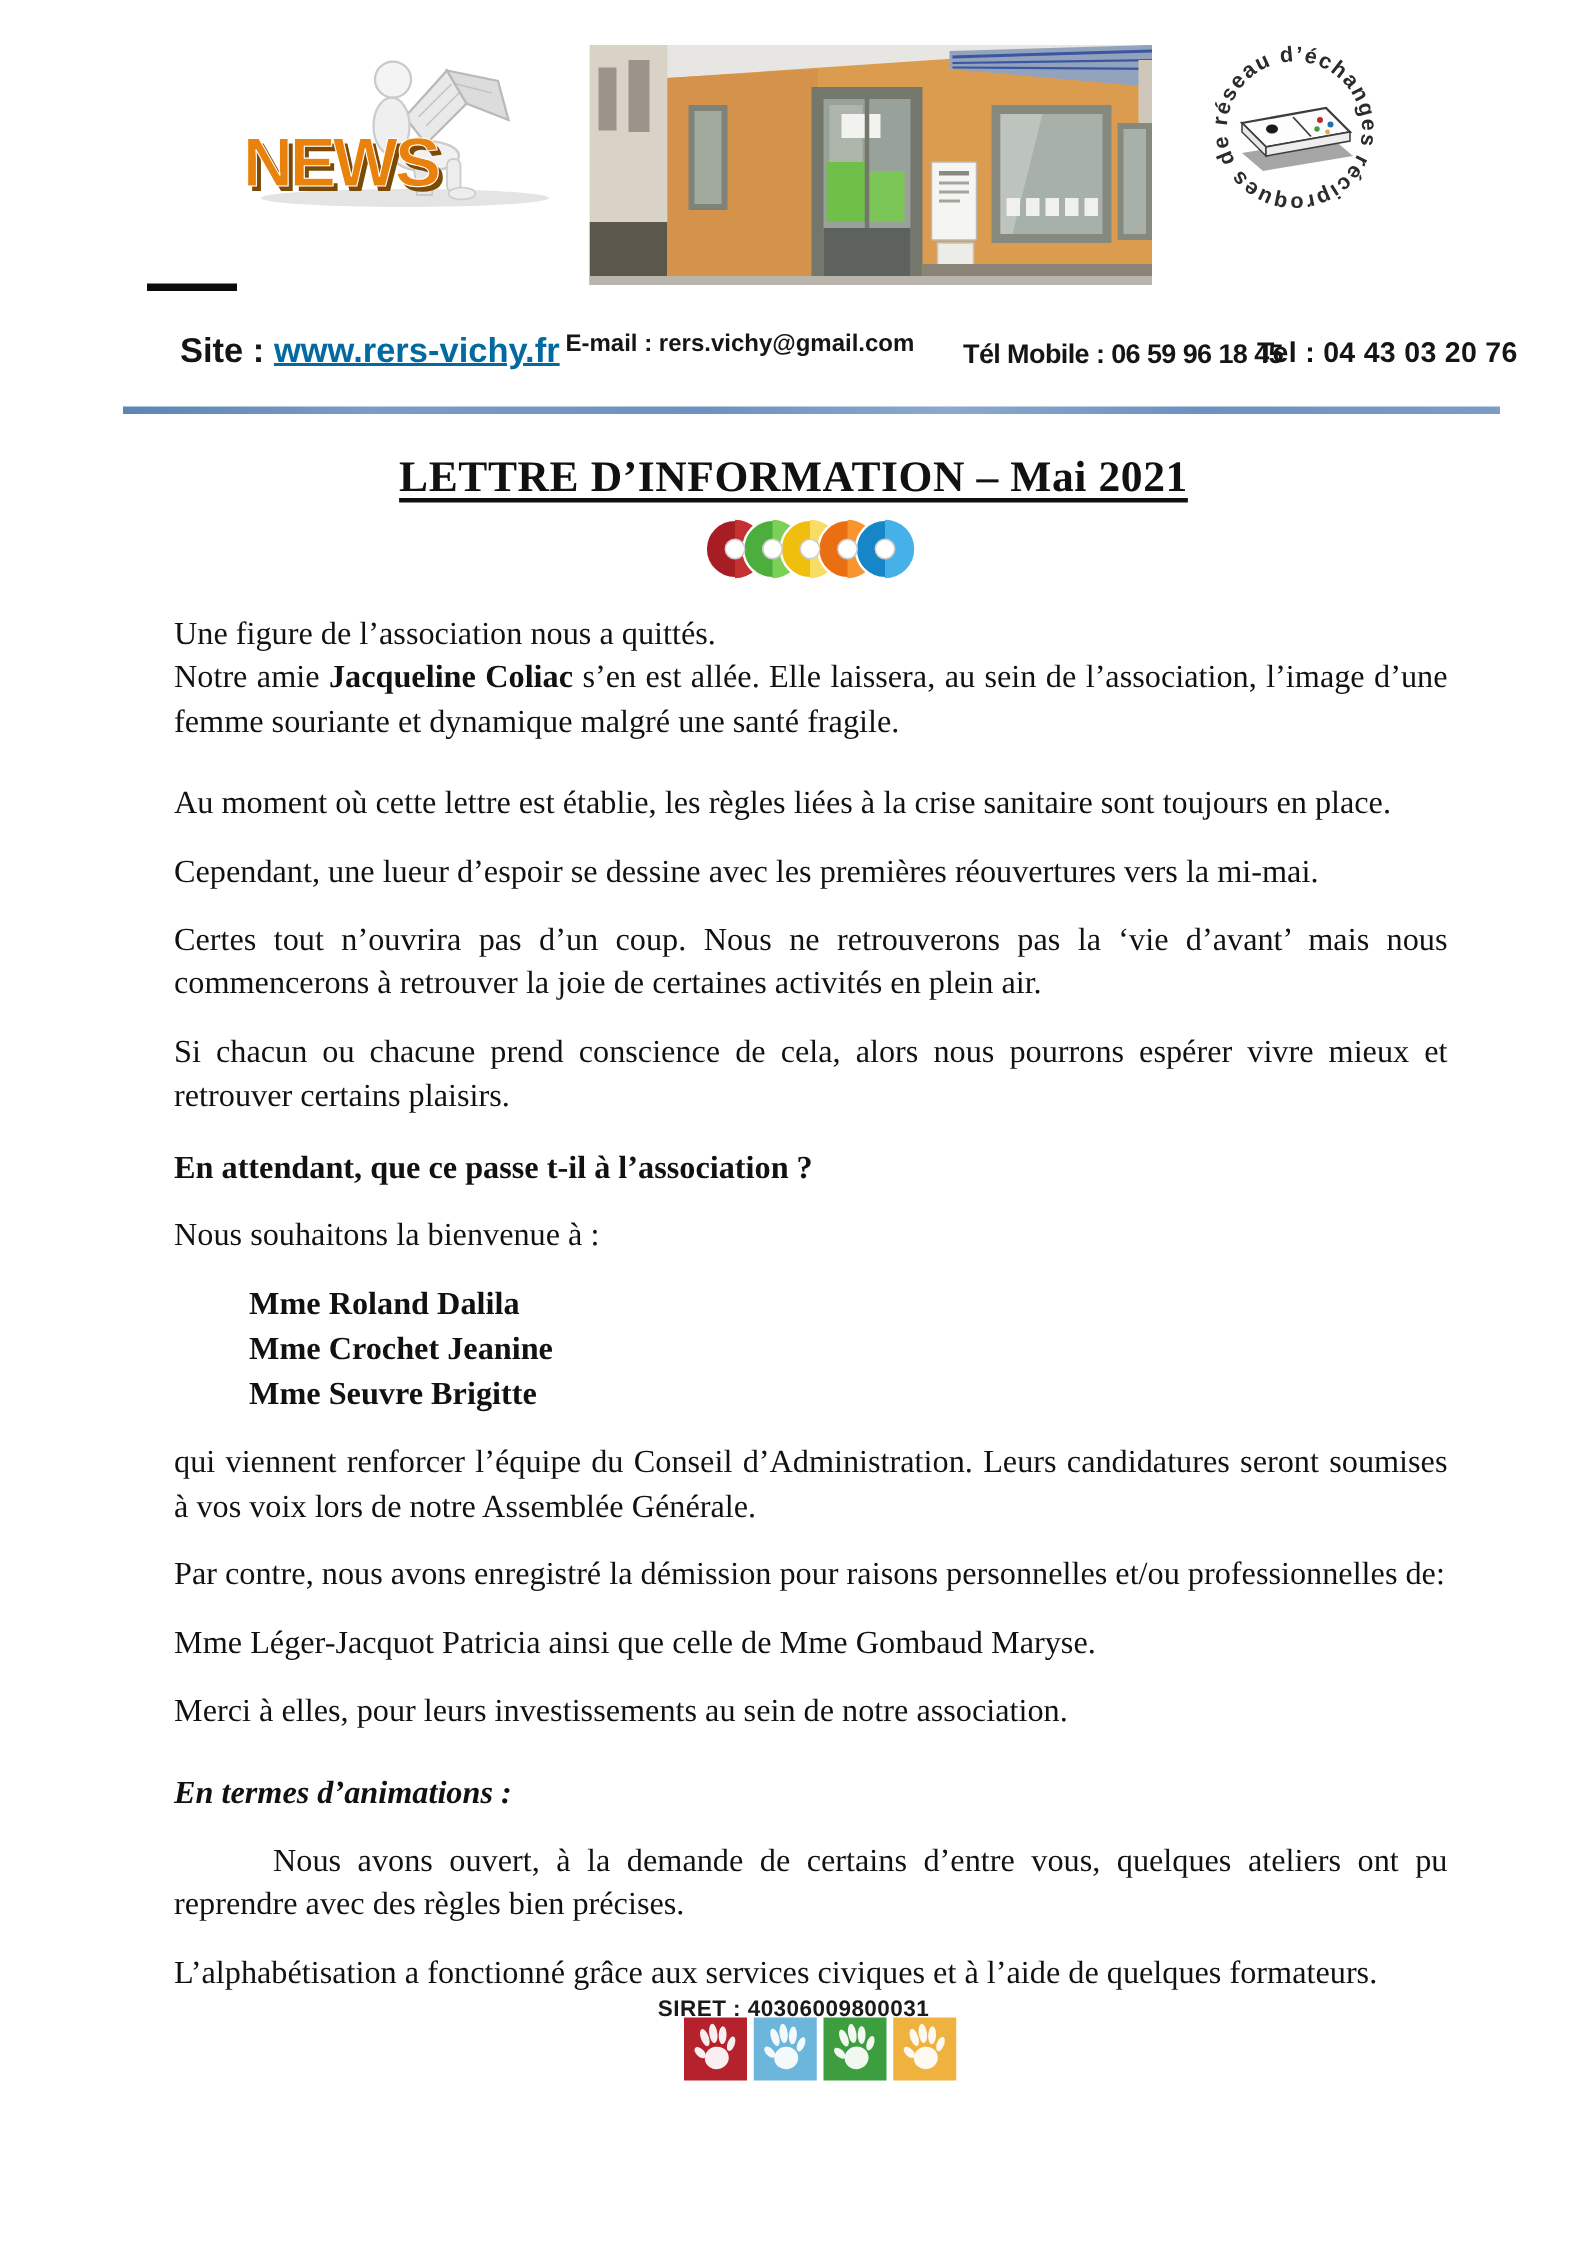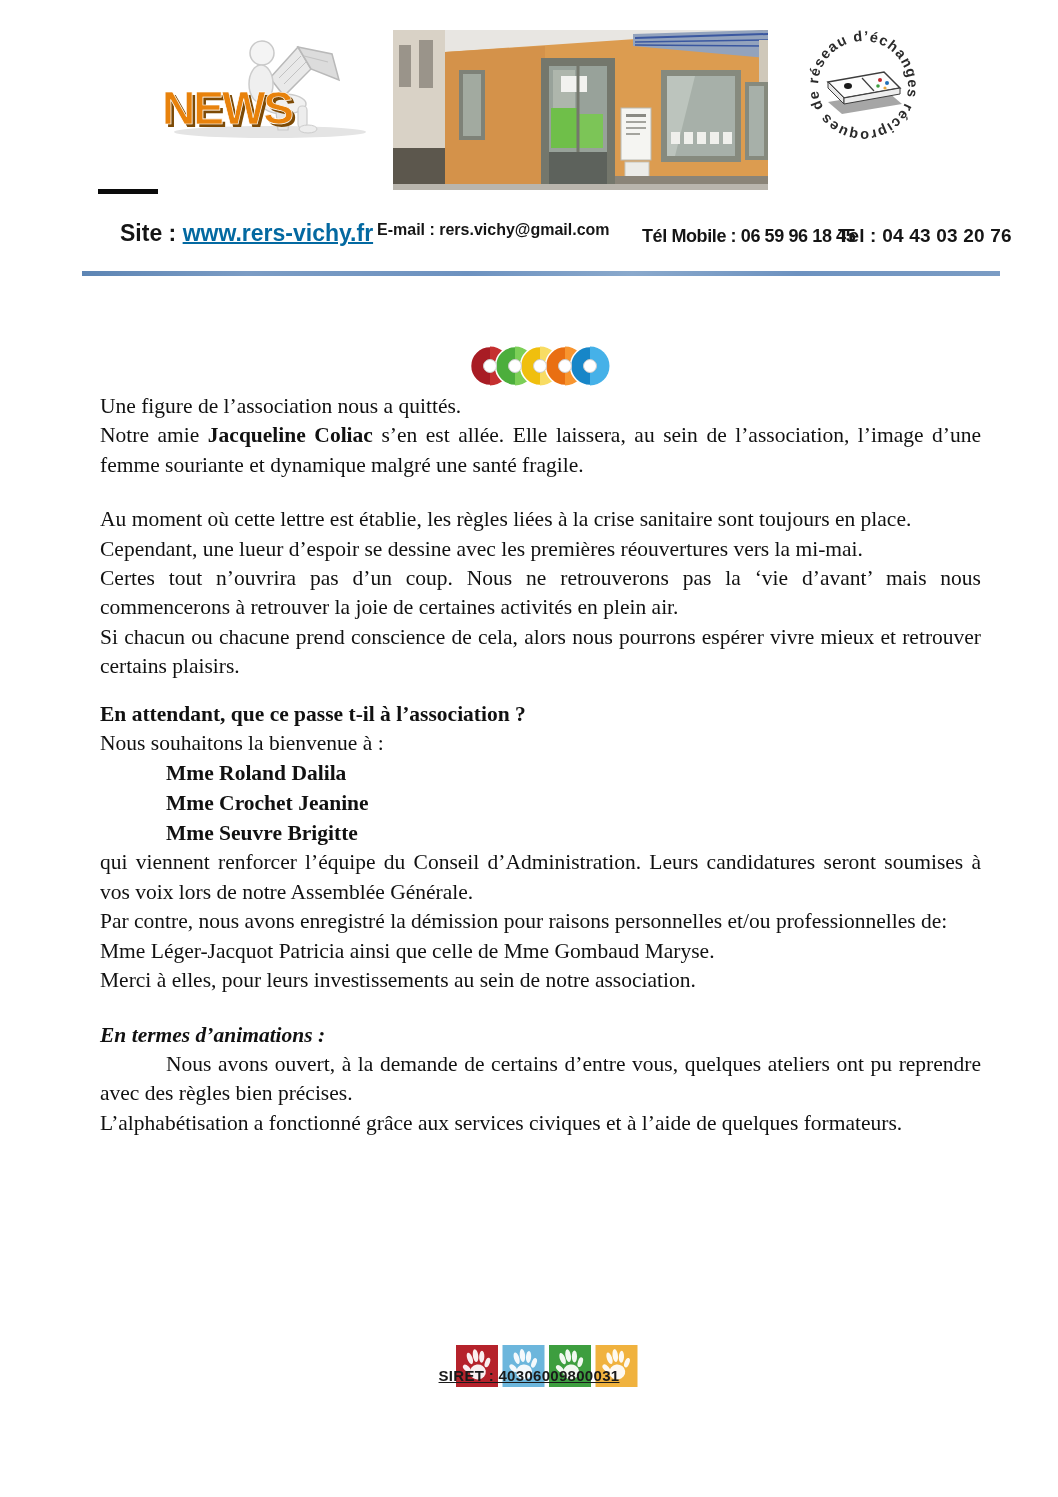--- a/index.html
+++ b/index.html
@@ -14,32 +14,32 @@
   .contact.mobile{left:642px;top:226px;font-size:18px;letter-spacing:-0.4px;}
   .contact.tel{left:838px;top:225px;font-size:19px;letter-spacing:0.2px;}
   .site-link{color:#0369a1;text-decoration:underline;text-decoration-thickness:2px;cursor:pointer;}
   .blue-rule{left:82px;top:271px;width:918px;height:5px;
              background:linear-gradient(90deg,#5d85b4 0%,#7b9cc4 18%,#6d92c0 42%,#8aa9cc 60%,#6d92c0 78%,#7b9cc4 100%);}
   
   .doc-title{left:0;right:0;top:302px;text-align:center;font-weight:bold;font-size:29px;
              letter-spacing:0.4px;text-decoration:underline;text-decoration-thickness:3px;text-underline-offset:5px;}
   
   .body-col{left:100px;top:392px;width:881px;}
-  .body-col p{margin:0;font-size:21.5px;line-height:29.4px;text-align:justify;}
+  .body-col p{margin:16px;font-size:21.5px;line-height:29.4px;text-align:justify;}
   .mt1{margin-top:25px !important;}
   .mt2{margin-top:18px !important;}
   .mt3{margin-top:25px !important;}
   .sec-heading{font-weight:bold;text-decoration-thickness:2px;text-underline-offset:3px;}
   .names div{font-size:21.5px;line-height:30px;font-weight:bold;margin-left:66px;}
   .anim-heading{font-weight:bold;font-style:italic;margin-left:66px;}
   .indent{text-indent:66px;}
   
   .hands{left:456px;top:1344px;}
-  .siret{left:0;right:0;top:1367px;text-align:center;font-family:"Liberation Sans",sans-serif;
-         font-weight:bold;font-size:15px;letter-spacing:0.3px;color:#1a1a1a;text-decoration:underline;}
+  .siret{left:0;right:0;top:1331px;text-align:center;font-family:"Liberation Sans",sans-serif;
+         font-weight:bold;font-size:15px;letter-spacing:0.3px;color:#1a1a1a;}
 </style>
 </head>
 <body>
 
 <svg width="0" height="0" style="position:absolute" aria-hidden="true">
   <defs>
     <g id="handprint" fill="#ffffff" opacity="0.93">
       <ellipse cx="21" cy="27" rx="8" ry="7.5"></ellipse>
       <ellipse cx="10.5" cy="22" rx="2.6" ry="4.6" transform="rotate(-38 10.5 22)"></ellipse>
       <ellipse cx="15" cy="12.5" rx="2.6" ry="6" transform="rotate(-12 15 12.5)"></ellipse>
@@ -147,20 +147,21 @@
 
   <div class="abs short-line"></div>
 
   <div class="abs contact site"><span>Site : </span><span class="site-link">www.rers-vichy.fr</span></div>
   <div class="abs contact email">E-mail : rers.vichy@gmail.com</div>
   <div class="abs contact mobile">Tél Mobile : 06 59 96 18 45</div>
   <div class="abs contact tel">Tel : 04 43 03 20 76</div>
 
   <div class="abs blue-rule"></div>
 
+  <div class="abs doc-title">LETTRE D’INFORMATION – Mai 2021</div>
 
   <svg class="abs" style="left:469px;top:343px" width="142" height="46" viewBox="0 0 142 46">
     <g stroke="#ffffff" stroke-width="1.6">
       <g>
           <circle cx="21" cy="23" r="19.5" fill="#a81c24"></circle>
          <path d="M21,3.5 a19.5,19.5 0 0 1 0,39 Z" fill="#c53030" stroke="none"></path>
         </g>
       <g>
           <circle cx="46" cy="23" r="19.5" fill="#4cae3c"></circle>
          <path d="M46,3.5 a19.5,19.5 0 0 1 0,39 Z" fill="#7ccf57" stroke="none"></path>

